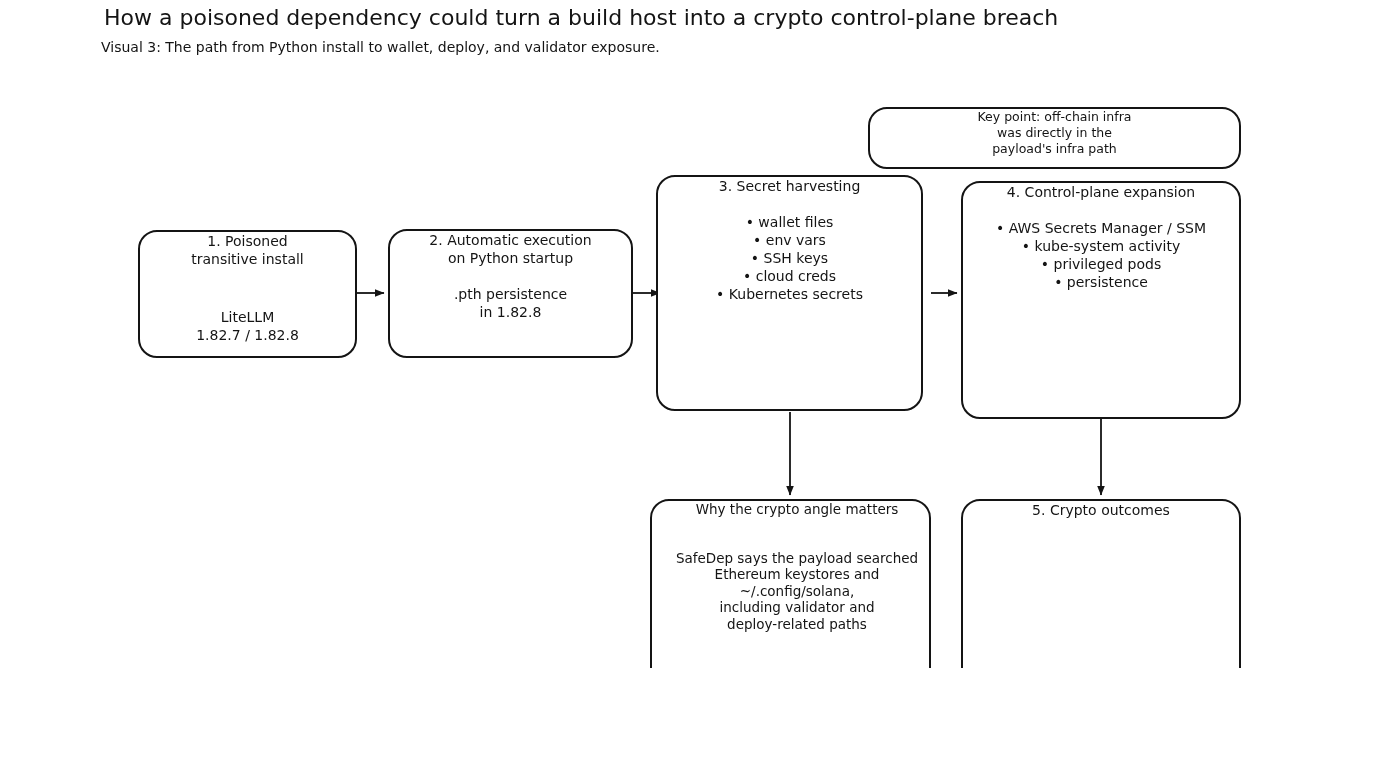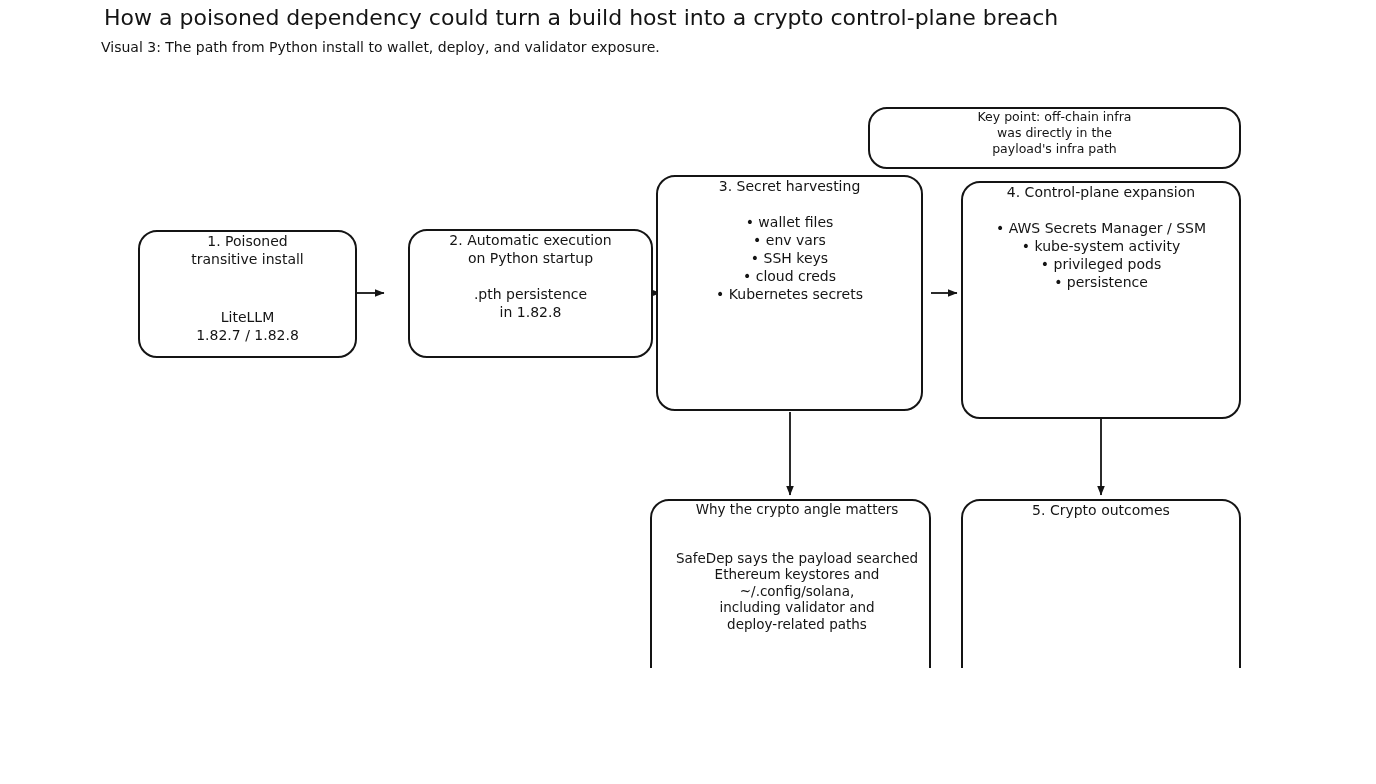--- a/index.html
+++ b/index.html
@@ -54,21 +54,21 @@
     justify-content: flex-start;
     text-align: center;
     font-size: 14px;
     line-height: 18px;
     color: var(--ink);
   }
   .node .ln { white-space: nowrap; }
   .block + .block { margin-top: 18px; }
   #keypoint { left: 868px; top: 107px; width: 373px; height: 62px; font-size: 12.5px; line-height: 16px; }
   #step1 { left: 138px; top: 230px; width: 219px; height: 128px; gap: 22px; }
-  #step2 { left: 408px; top: 229px; width: 245px; height: 129px; }
+  #step2 { left: 388px; top: 229px; width: 245px; height: 129px; }
   #step3 { left: 656px; top: 175px; width: 267px; height: 236px; }
   #step4 { left: 961px; top: 181px; width: 280px; height: 238px; }
   #why   { left: 650px; top: 499px; width: 281px; height: 199px; font-size: 13.5px; line-height: 16.5px; padding-left: 13px; }
   #why .block + .block { margin-top: 32px; }
   #step5 { left: 961px; top: 499px; width: 280px; height: 199px; }
 </style>
 </head>
 <body>
 
 <div class="canvas">

